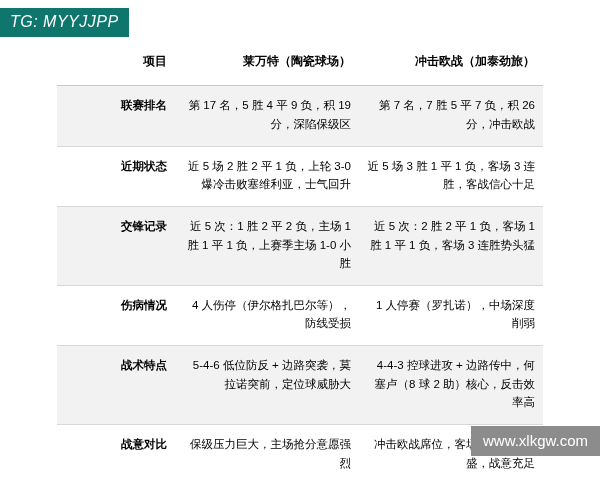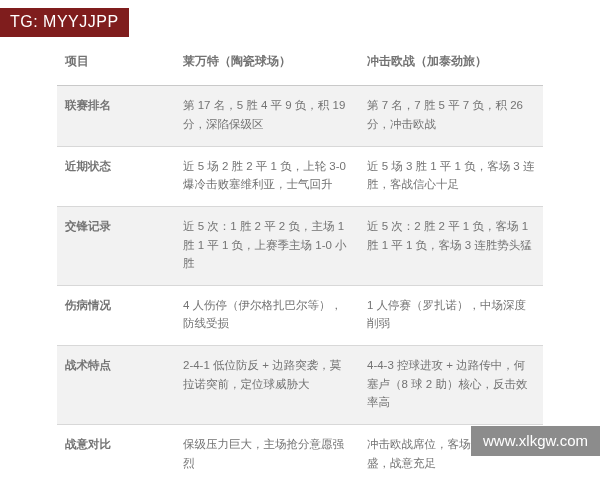--- a/index.html
+++ b/index.html
@@ -18,28 +18,29 @@
     position: relative;
     width: 600px;
     height: 480px;
     background: #ffffff;
   }
   
   .tg-badge {
     position: absolute;
     left: 0;
     top: 8px;
-    background: #7f1d1d;
+    background: #0f766e;
     color: #ffffff;
     font-size: 16px;
     line-height: 16px;
     padding: 6px 10px 7px 10px;
     letter-spacing: 0.5px;
     font-family: "Liberation Sans", sans-serif;
     white-space: nowrap;
+    font-style: italic;
   }
   
   .watermark {
     position: absolute;
     right: 0;
     bottom: 24px;
     background: #8c8c8c;
     color: #ffffff;
     font-size: 15px;
     line-height: 15px;
@@ -54,25 +55,25 @@
     width: 486px;
   }
   table.compare {
     border-collapse: collapse;
     width: 486px;
     table-layout: fixed;
     background: #ffffff;
   }
   table.compare td, table.compare th {
     vertical-align: top;
-    text-align: left;
+    text-align: right;
     padding: 10px 8px 12px 8px;
     font-size: 11.5px;
     line-height: 1.62;
-    color: #737373;
+    color: #000000;
     border-bottom: 1px solid #d8d8d8;
     word-break: break-all;
   }
   table.compare thead th {
     font-weight: bold;
     font-size: 12px;
     padding-top: 14px;
     padding-bottom: 14px;
     border-bottom: 1px solid #c9c9c9;
   }
@@ -129,21 +130,21 @@
           <td>近 5 次：1 胜 2 平 2 负，主场 1 胜 1 平 1 负，上赛季主场 1-0 小胜</td>
           <td>近 5 次：2 胜 2 平 1 负，客场 1 胜 1 平 1 负，客场 3 连胜势头猛</td>
         </tr>
         <tr>
           <td class="label-cell">伤病情况</td>
           <td>4 人伤停（伊尔格扎巴尔等），防线受损</td>
           <td>1 人停赛（罗扎诺），中场深度削弱</td>
         </tr>
         <tr class="row-shade">
           <td class="label-cell">战术特点</td>
-          <td>2-4-1 低位防反 + 边路突袭，莫拉诺突前，定位球威胁大</td>
+          <td>5-4-6 低位防反 + 边路突袭，莫拉诺突前，定位球威胁大</td>
           <td>4-4-3 控球进攻 + 边路传中，何塞卢（8 球 2 助）核心，反击效率高</td>
         </tr>
         <tr>
           <td class="label-cell">战意对比</td>
           <td>保级压力巨大，主场抢分意愿强烈</td>
           <td>冲击欧战席位，客场连胜势头正盛，战意充足</td>
         </tr>
       </tbody>
     </table>
   </div>

